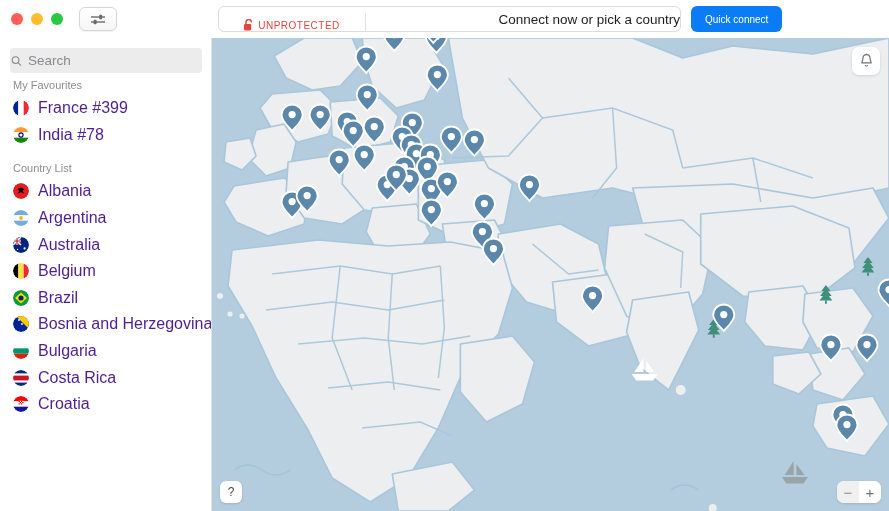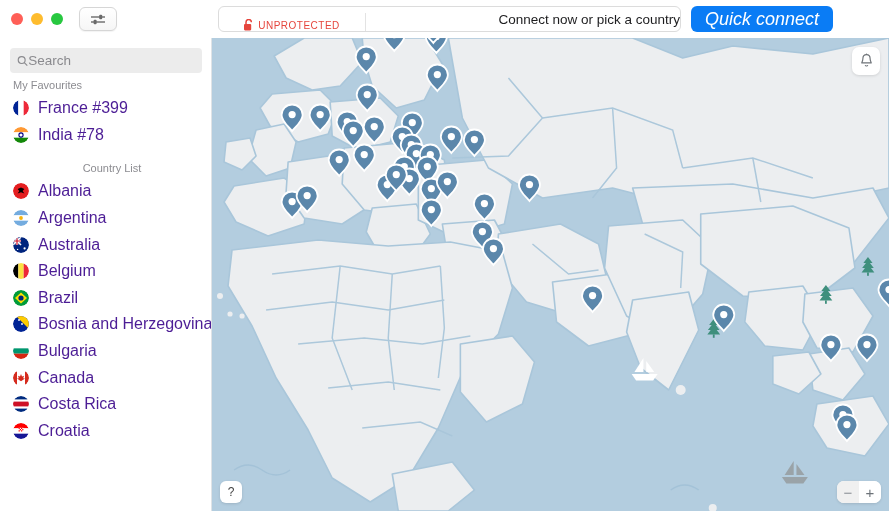--- a/index.html
+++ b/index.html
@@ -64,59 +64,58 @@
   }
   .connect-hint {
     flex: 1; text-align: right;
     font-size: 13.5px; color: #1d1d1f;
   }
   .quick-connect {
     height: 26px;
     padding: 0 14px;
     border: none; border-radius: 6px;
     background: #0a7cf5;
-    color: #fff; font-size: 18px;
+    color: #fff; font-size: 10px;
     font-family: "Liberation Sans", sans-serif;
     display: flex; align-items: center; justify-content: center;
     cursor: pointer;
     white-space: nowrap;
-    font-style: italic;
   }
 
   
   .body { flex: 1; display: flex; min-height: 0; }
 
   
   .sidebar {
     width: 212px; flex: 0 0 212px;
     background: #ffffff;
     border-right: 1px solid #dfe3e6;
     overflow: hidden;
     padding-top: 10px;
   }
   .search-wrap { padding: 0 9px 0 10px; }
   .search-box {
     height: 25px;
     background: #ececec;
     border-radius: 4px;
     display: flex; align-items: center;
-    padding: 0 7px; gap: 0;
+    padding: 0 1px; gap: 6px;
   }
   .search-box input {
     border: none; outline: none; background: transparent;
     font-family: "Liberation Sans", sans-serif;
     font-size: 13.5px; color: #333;
     width: 100%;
   }
   .search-box input::placeholder { color: #8a8a8e; }
   .group-label {
     font-size: 11px; color: #8c8c91;
     padding: 6px 0 4px 13px;
   }
-  .group-label.spaced { padding-top: 14px; text-align: center; }
+  .group-label.spaced { padding-top: 14px; }
   .ctry {
     height: 26.6px;
     display: flex; align-items: center;
     gap: 9px;
     padding-left: 13px;
     cursor: pointer;
   }
   .ctry .label { font-size: 16px; color: #4c1d95; white-space: nowrap; }
   .flag { width: 16px; height: 16px; border-radius: 50%; flex: 0 0 16px; display:block; }
 
@@ -330,36 +329,20 @@
             </defs>
           <g clip-path="url(#cbg)">
             <rect x="0" y="0" width="16" height="5.34" fill="#ffffff"></rect>
             <rect x="0" y="5.34" width="16" height="5.34" fill="#00966e"></rect>
             <rect x="0" y="10.68" width="16" height="5.34" fill="#d62612"></rect>
           </g>
         </svg>
         <span class="label">Bulgaria</span>
       </div>
 
-      <div class="ctry">
-        <svg class="flag" viewBox="0 0 16 16">
-          <defs>
-              <clipPath id="cca">
-                <circle cx="8" cy="8" r="8"></circle>
-              </clipPath>
-            </defs>
-          <g clip-path="url(#cca)">
-            <rect x="0" y="0" width="16" height="16" fill="#ffffff"></rect>
-            <rect x="0" y="0" width="4" height="16" fill="#d52b1e"></rect>
-            <rect x="12" y="0" width="4" height="16" fill="#d52b1e"></rect>
-            <path d="M8 4 L9 6.6 L11 5.8 L10.2 8.2 L12 8.4 L8 11.2 L4 8.4 L5.8 8.2 L5 5.8 L7 6.6 Z" fill="#d52b1e"></path>
-          </g>
-        </svg>
-        <span class="label">Canada</span>
-      </div>
 
 
       <div class="ctry">
         <svg class="flag" viewBox="0 0 16 16">
           <defs>
               <clipPath id="ccr">
                 <circle cx="8" cy="8" r="8"></circle>
               </clipPath>
             </defs>
           <g clip-path="url(#ccr)">

